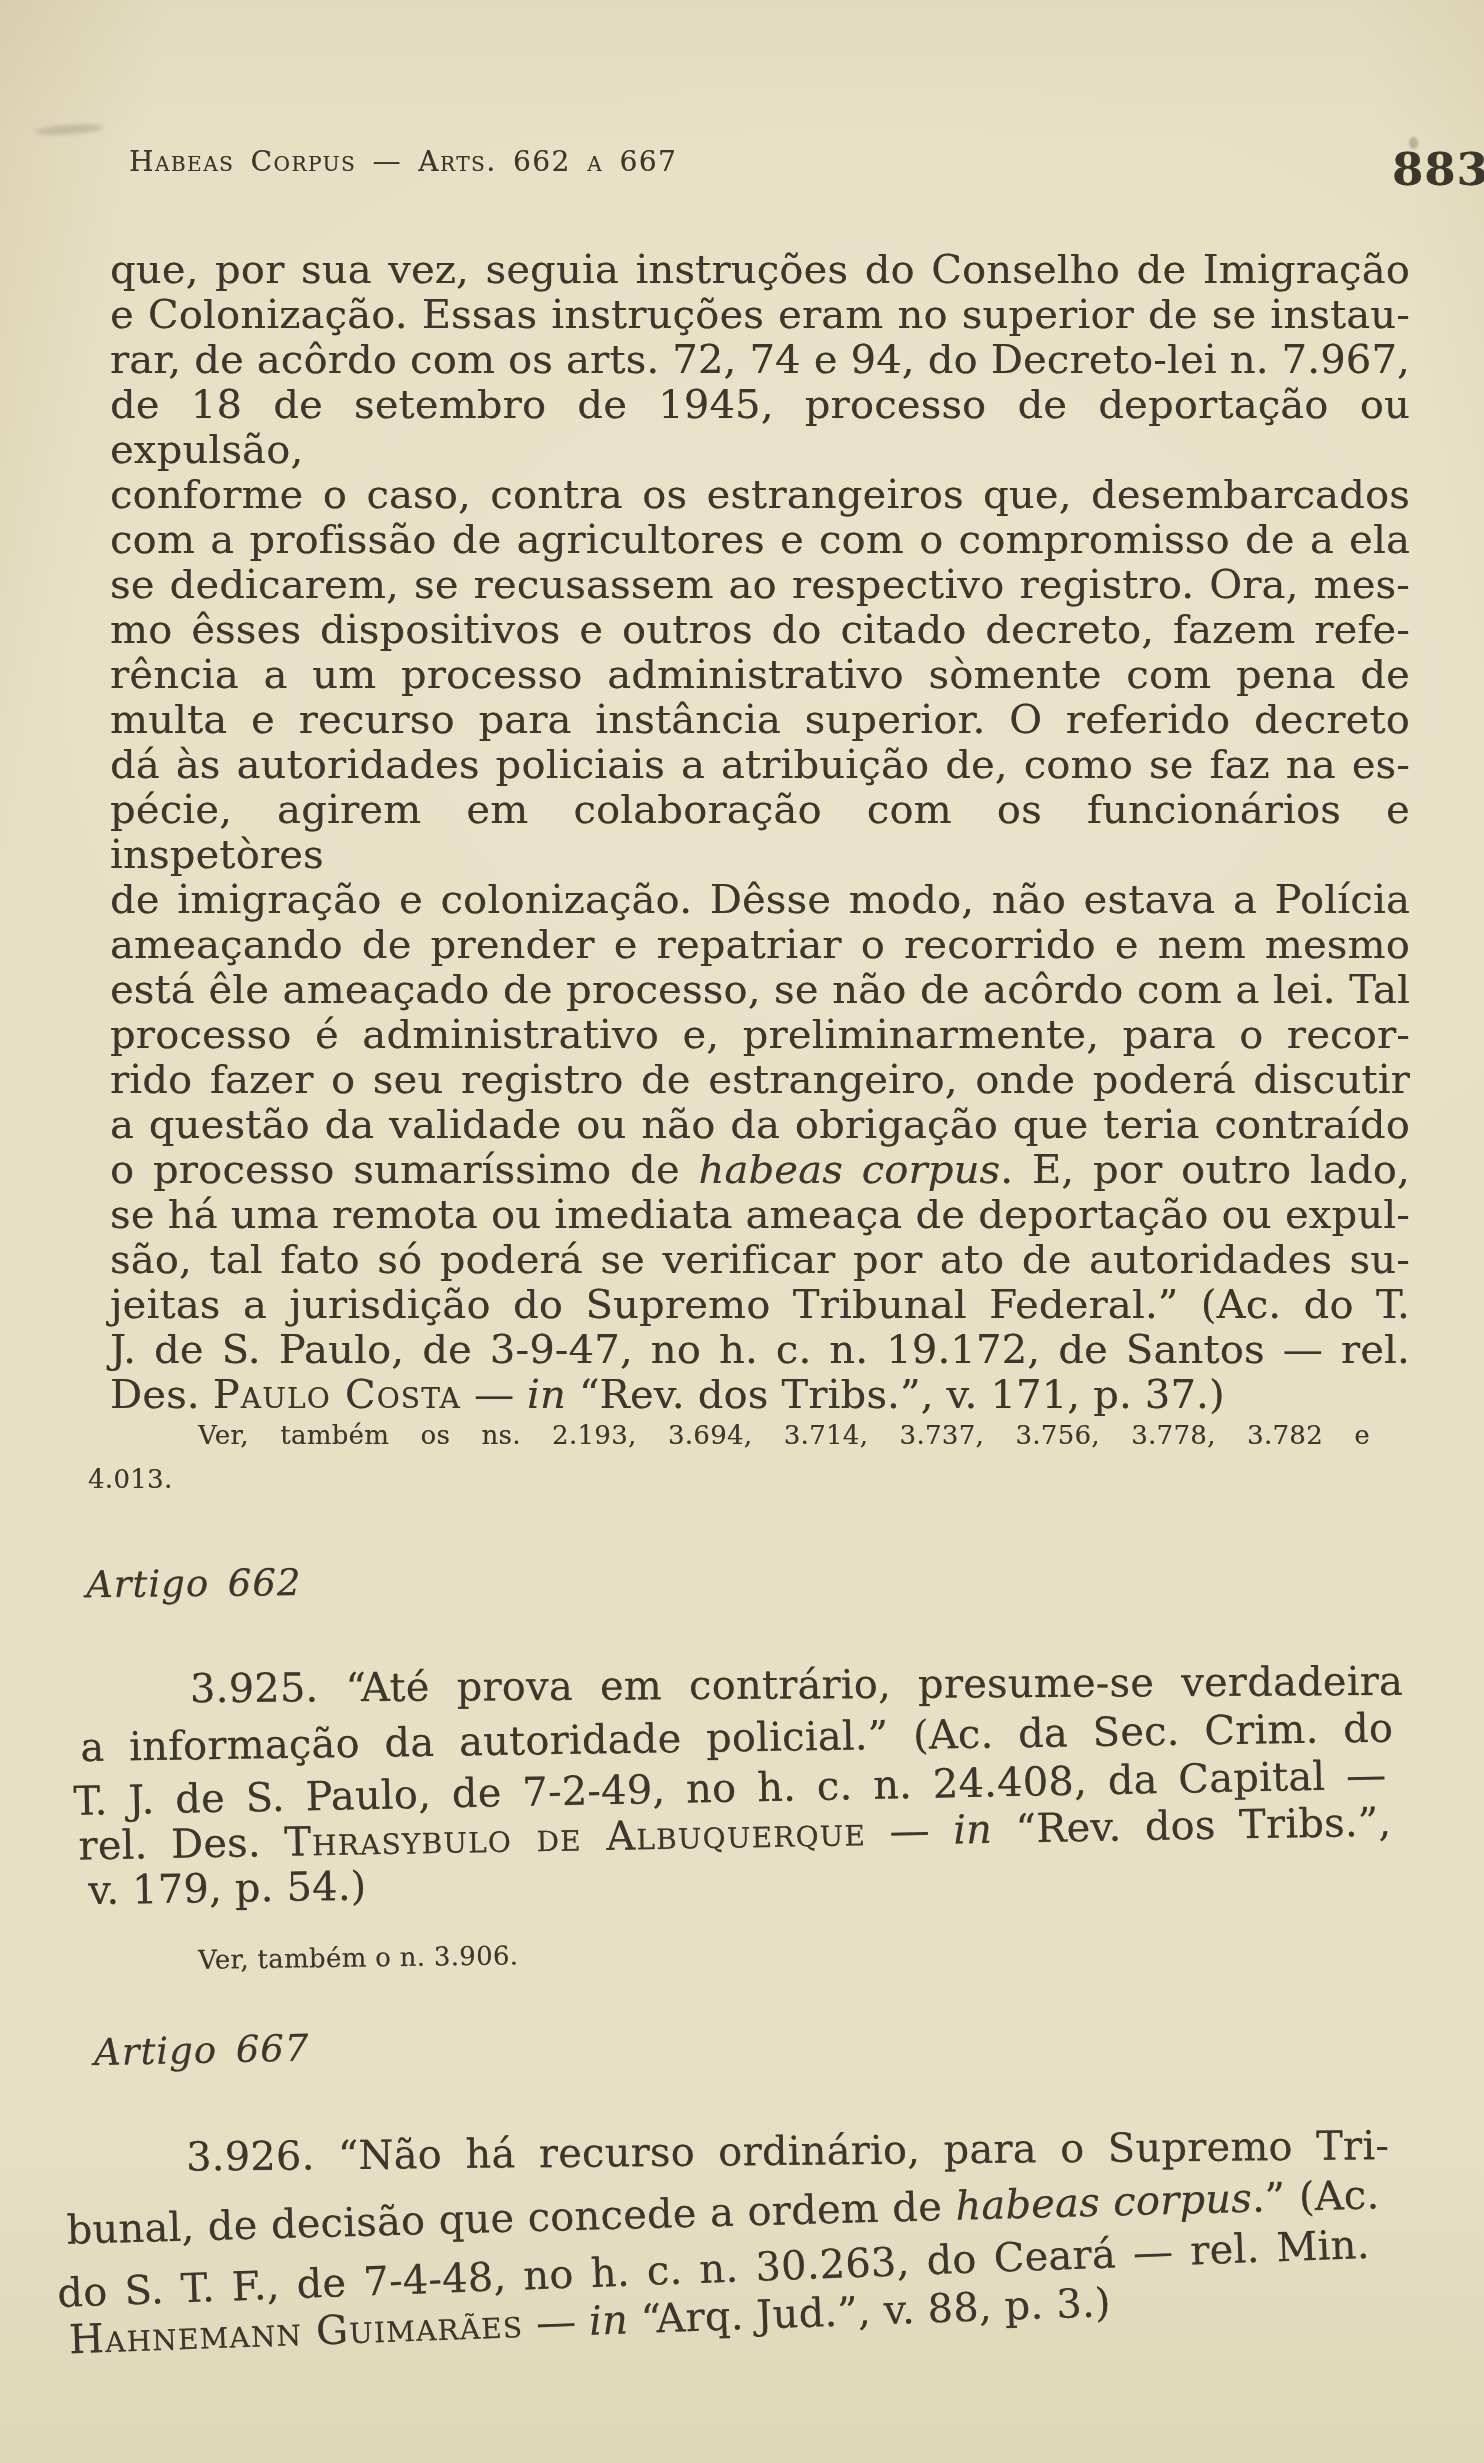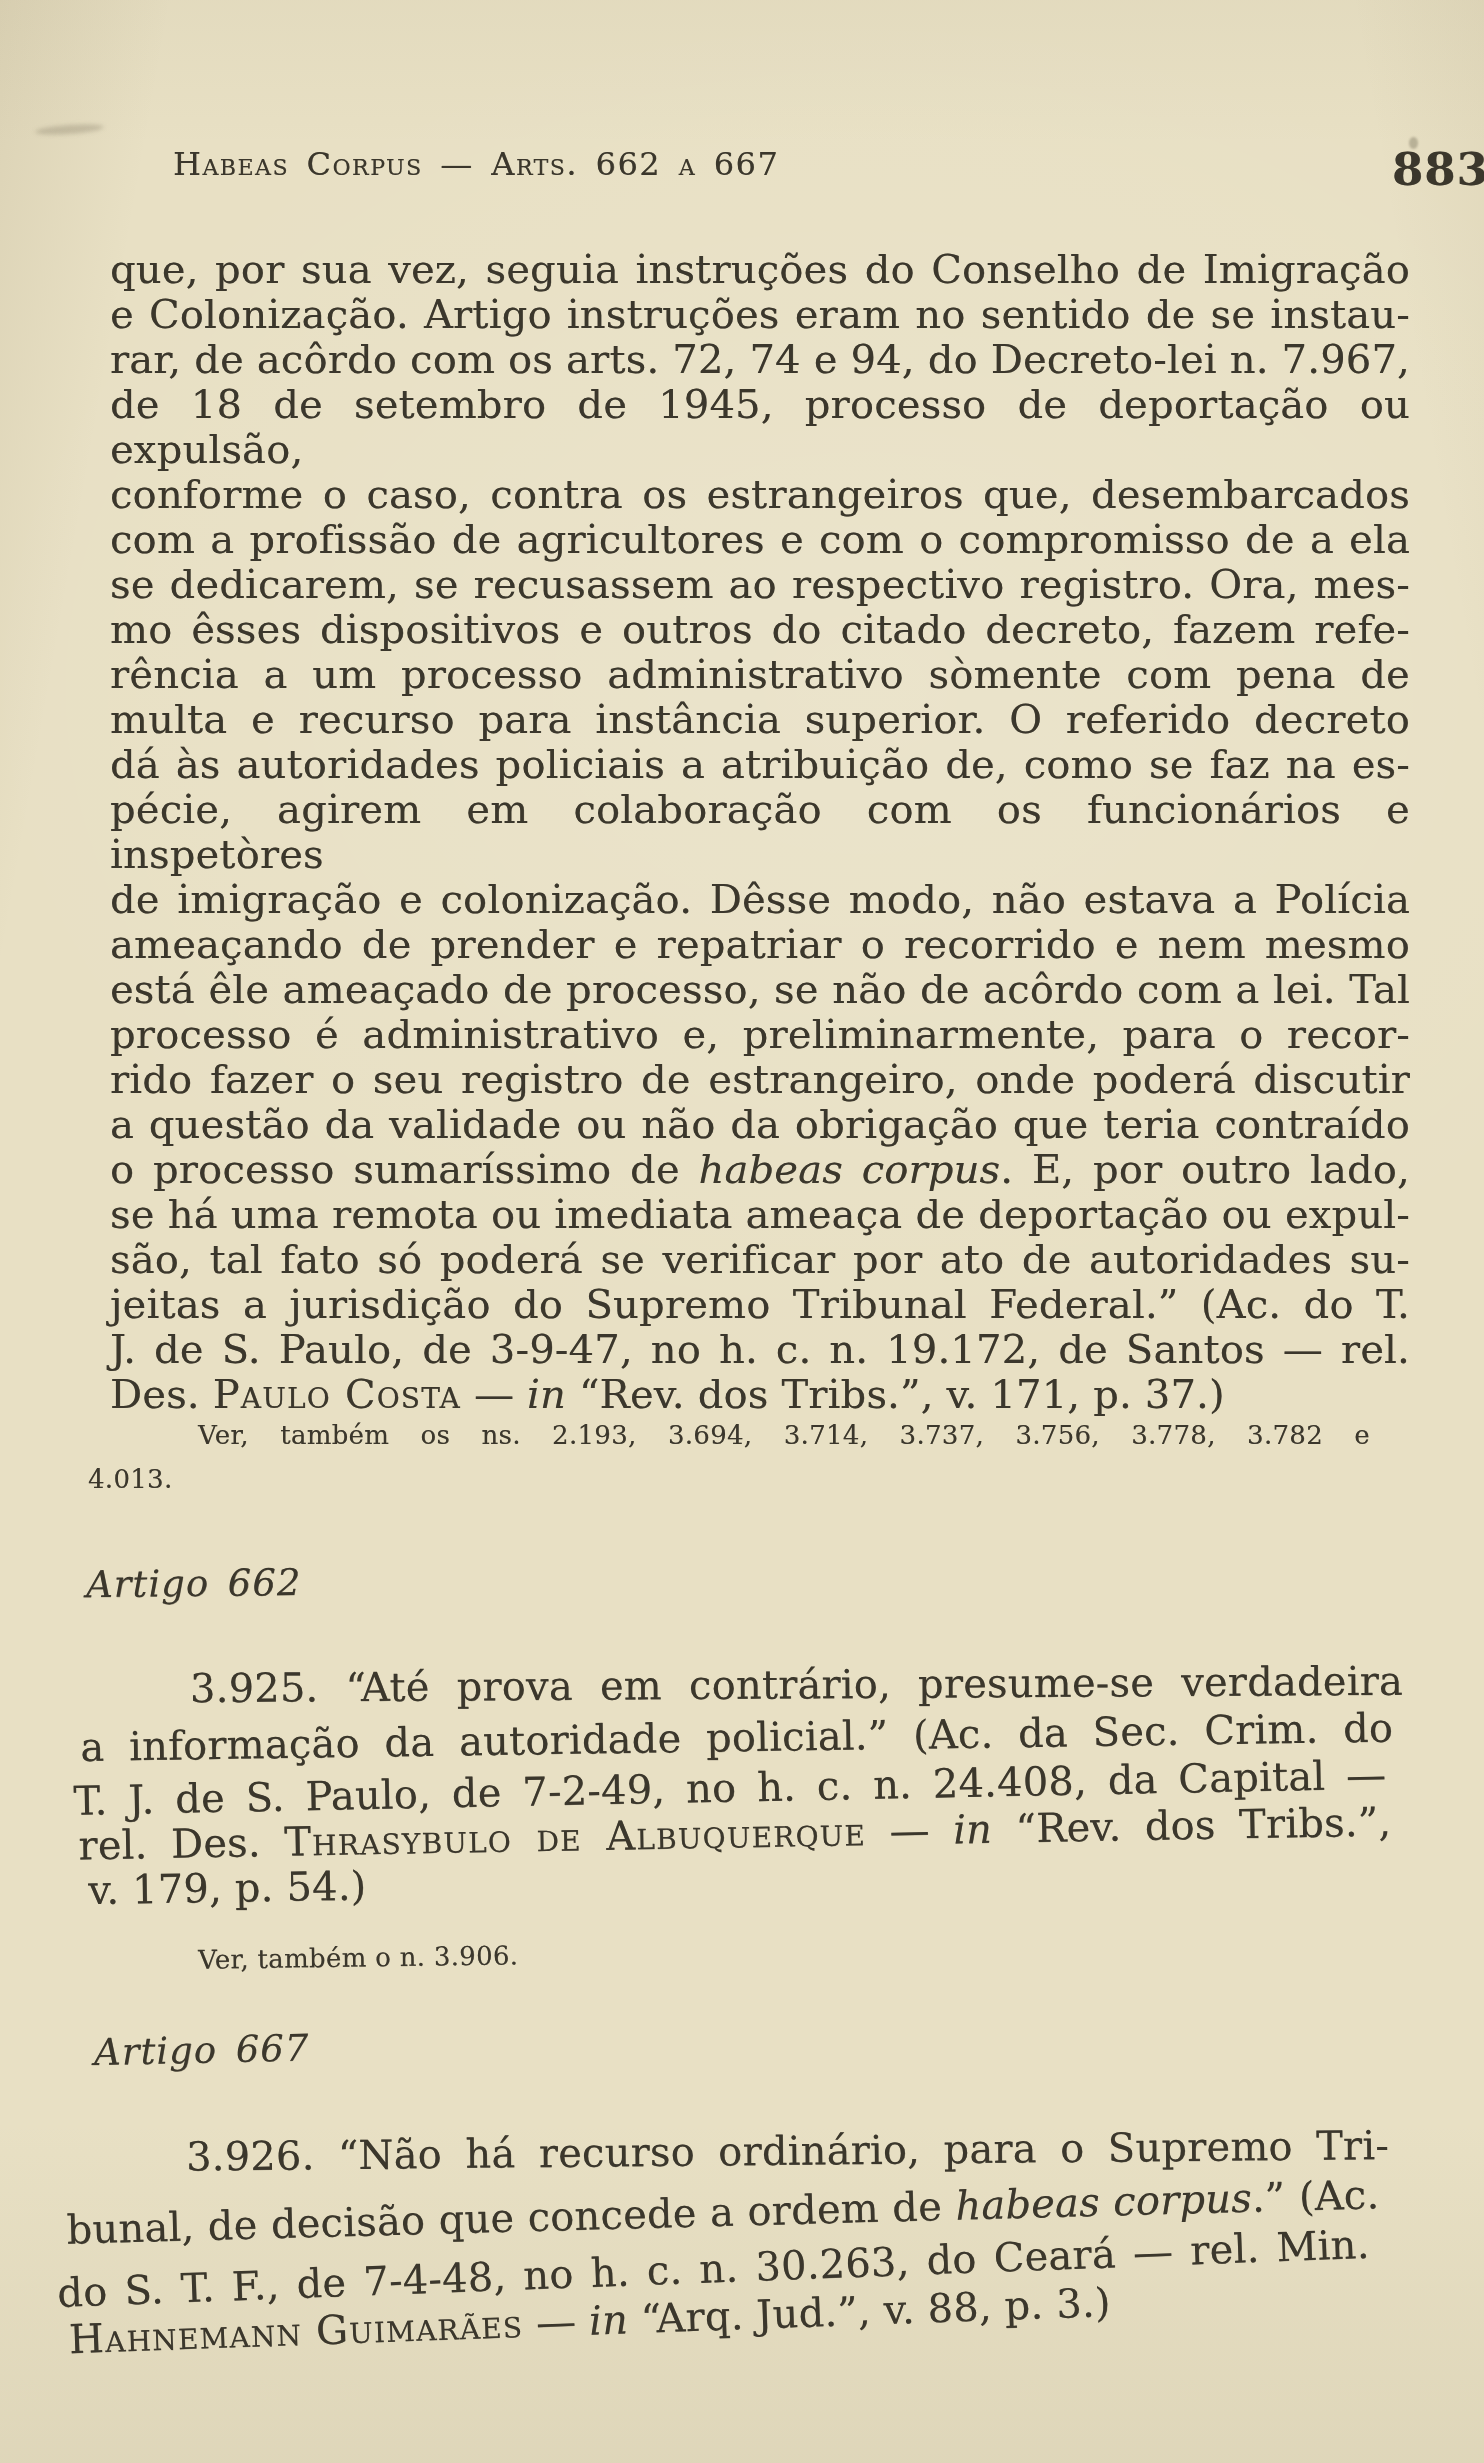--- a/index.html
+++ b/index.html
@@ -13,25 +13,24 @@
       linear-gradient(100deg, rgba(110,92,52,0.10), rgba(0,0,0,0) 9%),
       linear-gradient(260deg, rgba(110,92,52,0.06), rgba(0,0,0,0) 7%),
       linear-gradient(0deg, rgba(100,88,48,0.07), rgba(0,0,0,0) 14%),
       linear-gradient(180deg, rgba(100,88,48,0.04), rgba(0,0,0,0) 6%);
     font-family:"DejaVu Serif","Liberation Serif",serif;
     color:#3b372c;
   }
   .abs{position:absolute;}
   .running-head{
     top:145px;left:129px;
-    font-size:32px;font-variant:small-caps;
+    font-size:28px;font-variant:small-caps;
     letter-spacing:1.5px;word-spacing:5.9px;
     text-shadow:0.3px 0.3px 0.5px rgba(55,50,38,0.55);
     white-space:nowrap;
-    margin-left:44px;
   }
   .page-num{
     top:143px;left:1392px;
     font-size:45px;font-weight:bold;
     letter-spacing:1px;
     text-shadow:0.3px 0.3px 0.6px rgba(55,50,38,0.5);
   }
   .para{
     font-size:40px;
     text-shadow:0.2px 0.2px 0.5px rgba(55,50,38,0.55);
@@ -92,21 +91,21 @@
 
   <div class="abs smudge-a"></div>
   <div class="abs smudge-b"></div>
 
   <div class="abs running-head">Habeas Corpus — Arts. 662 a 667</div>
 
   <div class="abs page-num">883</div>
 
   <div class="abs para p1">
       <div class="line">que, por sua vez, seguia instruções do Conselho de Imigração</div>
-      <div class="line">e Colonização. Artigo instruções eram no sentido de se instau-</div>
+      <div class="line">e Colonização. Essas instruções eram no superior de se instau-</div>
       <div class="line">rar, de acôrdo com os arts. 72, 74 e 94, do Decreto-lei n. 7.967,</div>
       <div class="line">de 18 de setembro de 1945, processo de deportação ou expulsão,</div>
       <div class="line">conforme o caso, contra os estrangeiros que, desembarcados</div>
       <div class="line">com a profissão de agricultores e com o compromisso de a ela</div>
       <div class="line">se dedicarem, se recusassem ao respectivo registro. Ora, mes-</div>
       <div class="line">mo êsses dispositivos e outros do citado decreto, fazem refe-</div>
       <div class="line">rência a um processo administrativo sòmente com pena de</div>
       <div class="line">multa e recurso para instância superior. O referido decreto</div>
       <div class="line">dá às autoridades policiais a atribuição de, como se faz na es-</div>
       <div class="line">pécie, agirem em colaboração com os funcionários e inspetòres</div>

